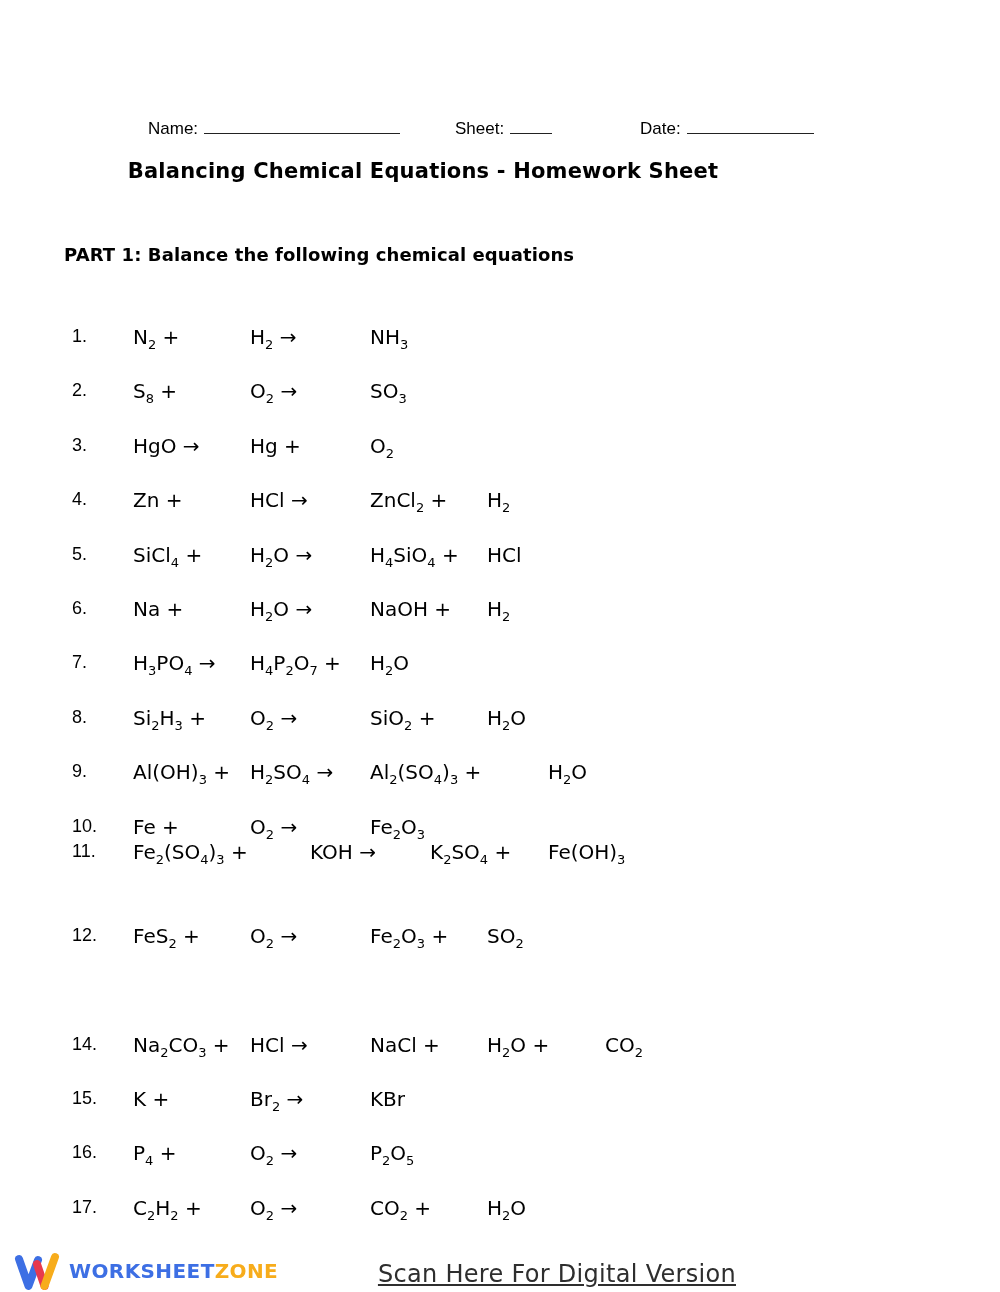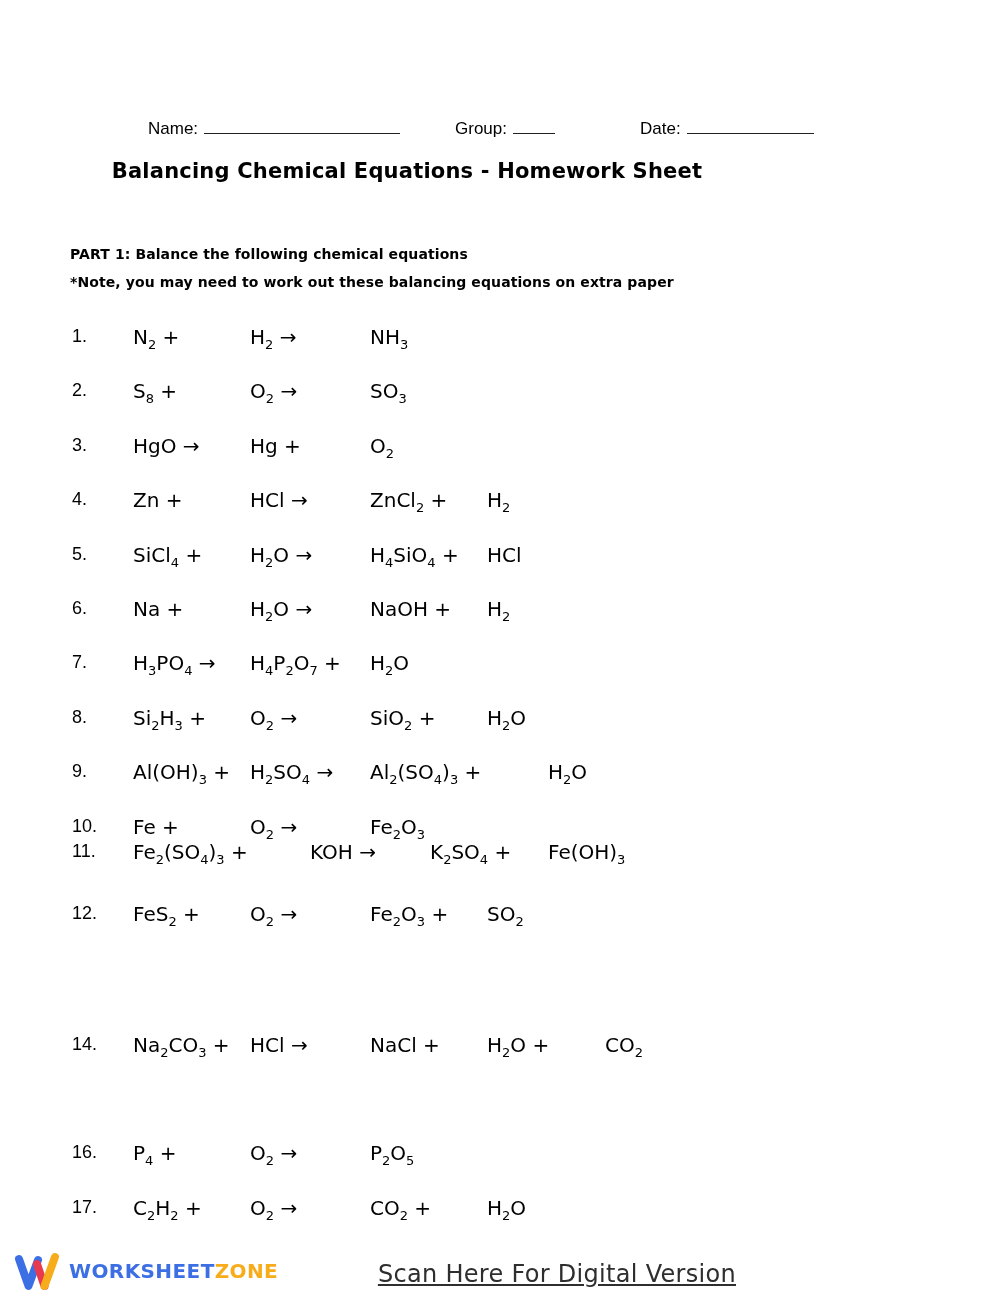--- a/index.html
+++ b/index.html
@@ -10,23 +10,23 @@
     position:relative;width:814px;height:1292px;background:#ffffff;
     font-family:"DejaVu Sans",sans-serif;color:var(--ink);overflow:hidden;
   }
   
   .field{position:absolute;top:118px;white-space:nowrap;font-family:"Liberation Sans",sans-serif;font-size:17px;}
   .field .line{display:inline-block;border-bottom:1.6px solid #222;height:15px;vertical-align:baseline;margin-left:6px;}
   .f-name{left:148px}.f-name .line{width:196px}
   .f-group{left:455px}.f-group .line{width:42px}
   .f-date{left:640px}.f-date .line{width:168px}
   
-  .title{position:absolute;top:157px;left:0;width:100%;text-align:center;font-weight:bold;font-size:21px;line-height:28px;letter-spacing:0.2px;}
-  
-  .part{position:absolute;left:70px;top:241px;font-weight:bold;font-size:14px;line-height:27.5px;letter-spacing:0.1px;}
+  .title{position:absolute;top:157px;left:0;width:100%;text-align:center;font-weight:bold;font-size:21px;line-height:28px;letter-spacing:0.2px;padding-left:16px;}
+  
+  .part{position:absolute;left:64px;top:241px;font-weight:bold;font-size:18px;line-height:27.5px;letter-spacing:0.1px;}
   
   .eq{position:absolute;left:0;width:100%;height:30px;font-size:20px;}
   .eq .num{position:absolute;left:72px;top:1px;font-size:18px;font-family:"Liberation Sans",sans-serif;}
   .eq .cell{position:absolute;top:0;white-space:nowrap;}
   sub{font-size:13px;line-height:0;}
   .c0{left:133px}.c1{left:250px}.c2{left:370px}.c3{left:487px}.c4{left:605px}
   .p310{left:310px}.p430{left:430px}.p548{left:548px}
   
   .logo{position:absolute;left:14px;top:1249px;display:flex;align-items:center;gap:9px;}
   .logo svg{display:block;}
@@ -39,33 +39,32 @@
 </style>
 </head>
 <body>
 
 <div class="page">
 
   <div class="field f-name">
     <span>Name:</span><span class="line"></span>
   </div>
   <div class="field f-group">
-    <span>Group:</span><span class="line"></span>
+    <span>Sheet:</span><span class="line"></span>
   </div>
   <div class="field f-date">
     <span>Date:</span><span class="line"></span>
   </div>
 
   <div class="title">
     <div>Balancing Chemical Equations - Homework Sheet</div>
   </div>
 
   <div class="part">
     <div>PART 1: Balance the following chemical equations</div>
-    <div>*Note, you may need to work out these balancing equations on extra paper</div>
   </div>
 
   <div class="eq" style="top:325px">
     <span class="num">1.</span>
     <span class="cell c0">N<sub>2</sub> +</span>
     <span class="cell c1">H<sub>2</sub> →</span>
     <span class="cell c2">NH<sub>3</sub></span>
   </div>
   <div class="eq" style="top:379px">
     <span class="num">2.</span>
@@ -126,34 +125,40 @@
     <span class="cell c1">O<sub>2</sub> →</span>
     <span class="cell c2">Fe<sub>2</sub>O<sub>3</sub></span>
   </div>
   <div class="eq" style="top:840px">
     <span class="num">11.</span>
     <span class="cell c0">Fe<sub>2</sub>(SO<sub>4</sub>)<sub>3</sub> +</span>
     <span class="cell p310">KOH →</span>
     <span class="cell p430">K<sub>2</sub>SO<sub>4</sub> +</span>
     <span class="cell p548">Fe(OH)<sub>3</sub></span>
   </div>
-  <div class="eq" style="top:902px">
+  <div class="eq" style="top:924px">
     <span class="num">12.</span>
     <span class="cell c0">FeS<sub>2</sub> +</span>
     <span class="cell c1">O<sub>2</sub> →</span>
     <span class="cell c2">Fe<sub>2</sub>O<sub>3</sub> +</span>
     <span class="cell c3">SO<sub>2</sub></span>
   </div>
   <div class="eq" style="top:1033px">
     <span class="num">14.</span>
     <span class="cell c0">Na<sub>2</sub>CO<sub>3</sub> +</span>
     <span class="cell c1">HCl →</span>
     <span class="cell c2">NaCl +</span>
     <span class="cell c3">H<sub>2</sub>O +</span>
     <span class="cell c4">CO<sub>2</sub></span>
+  </div>
+  <div class="eq" style="top:1087px">
+    <span class="num">15.</span>
+    <span class="cell c0">K +</span>
+    <span class="cell c1">Br<sub>2</sub> →</span>
+    <span class="cell c2">KBr</span>
   </div>
   <div class="eq" style="top:1141px">
     <span class="num">16.</span>
     <span class="cell c0">P<sub>4</sub> +</span>
     <span class="cell c1">O<sub>2</sub> →</span>
     <span class="cell c2">P<sub>2</sub>O<sub>5</sub></span>
   </div>
   <div class="eq" style="top:1196px">
     <span class="num">17.</span>
     <span class="cell c0">C<sub>2</sub>H<sub>2</sub> +</span>

